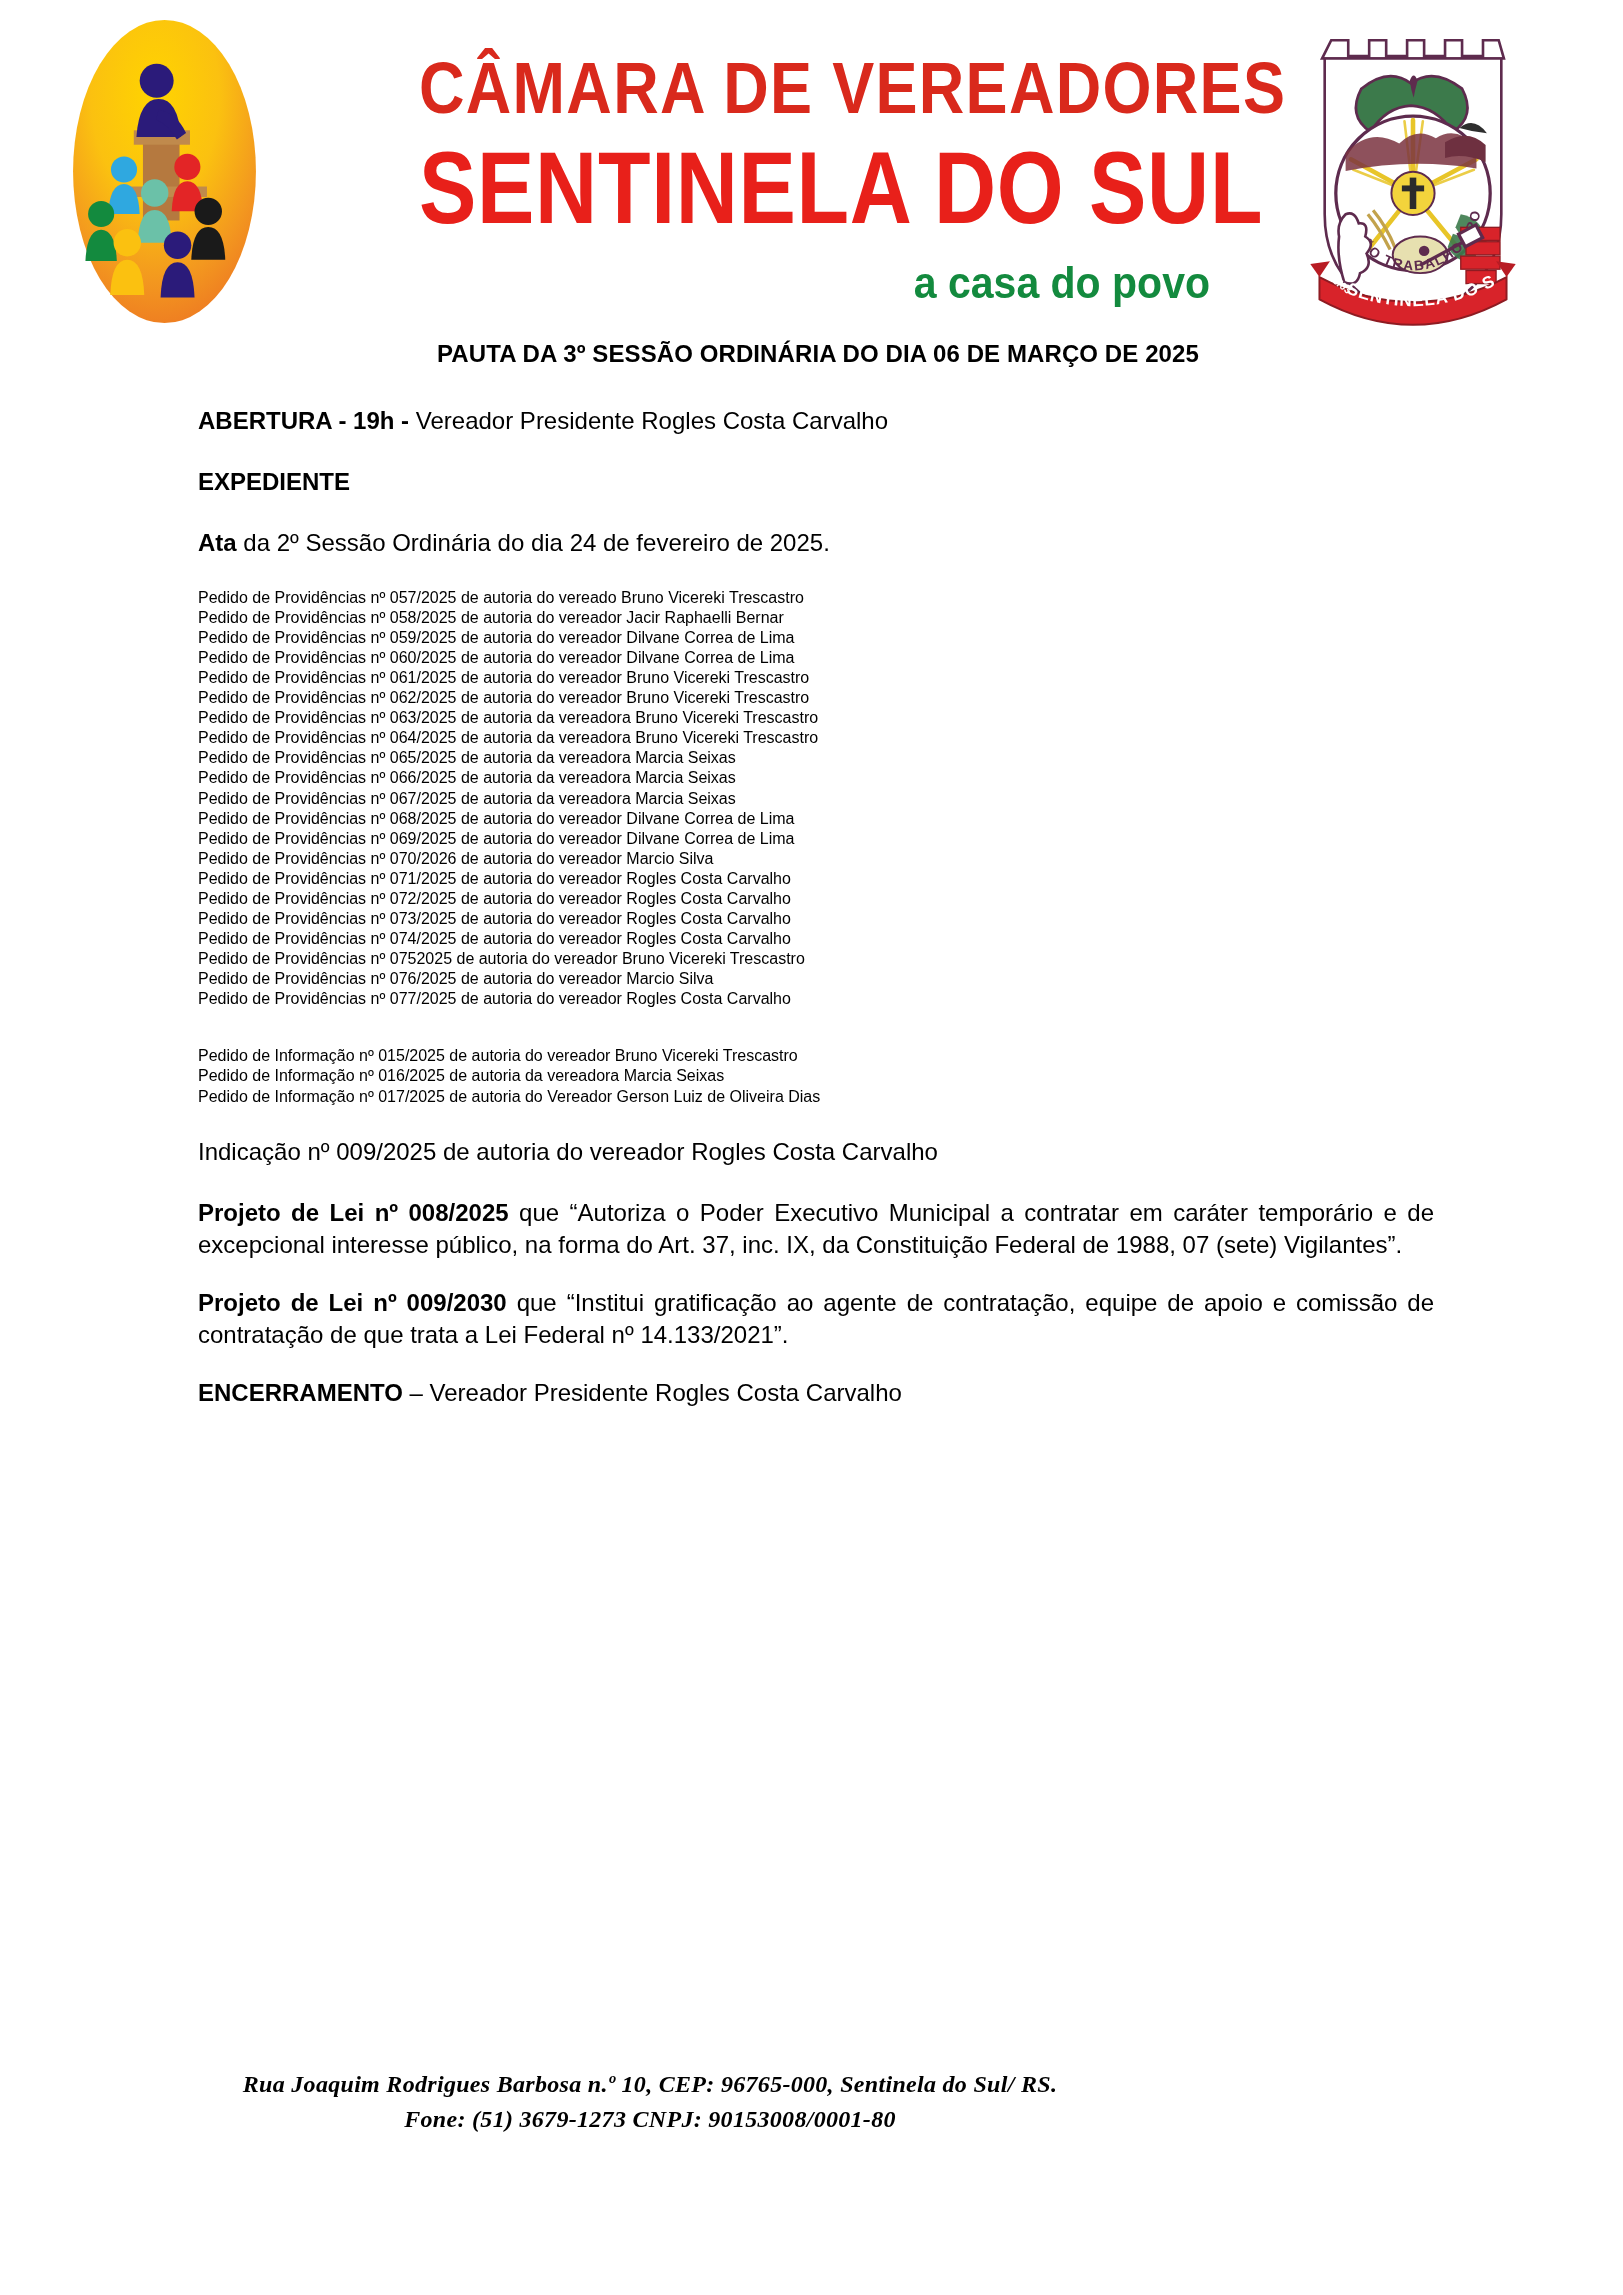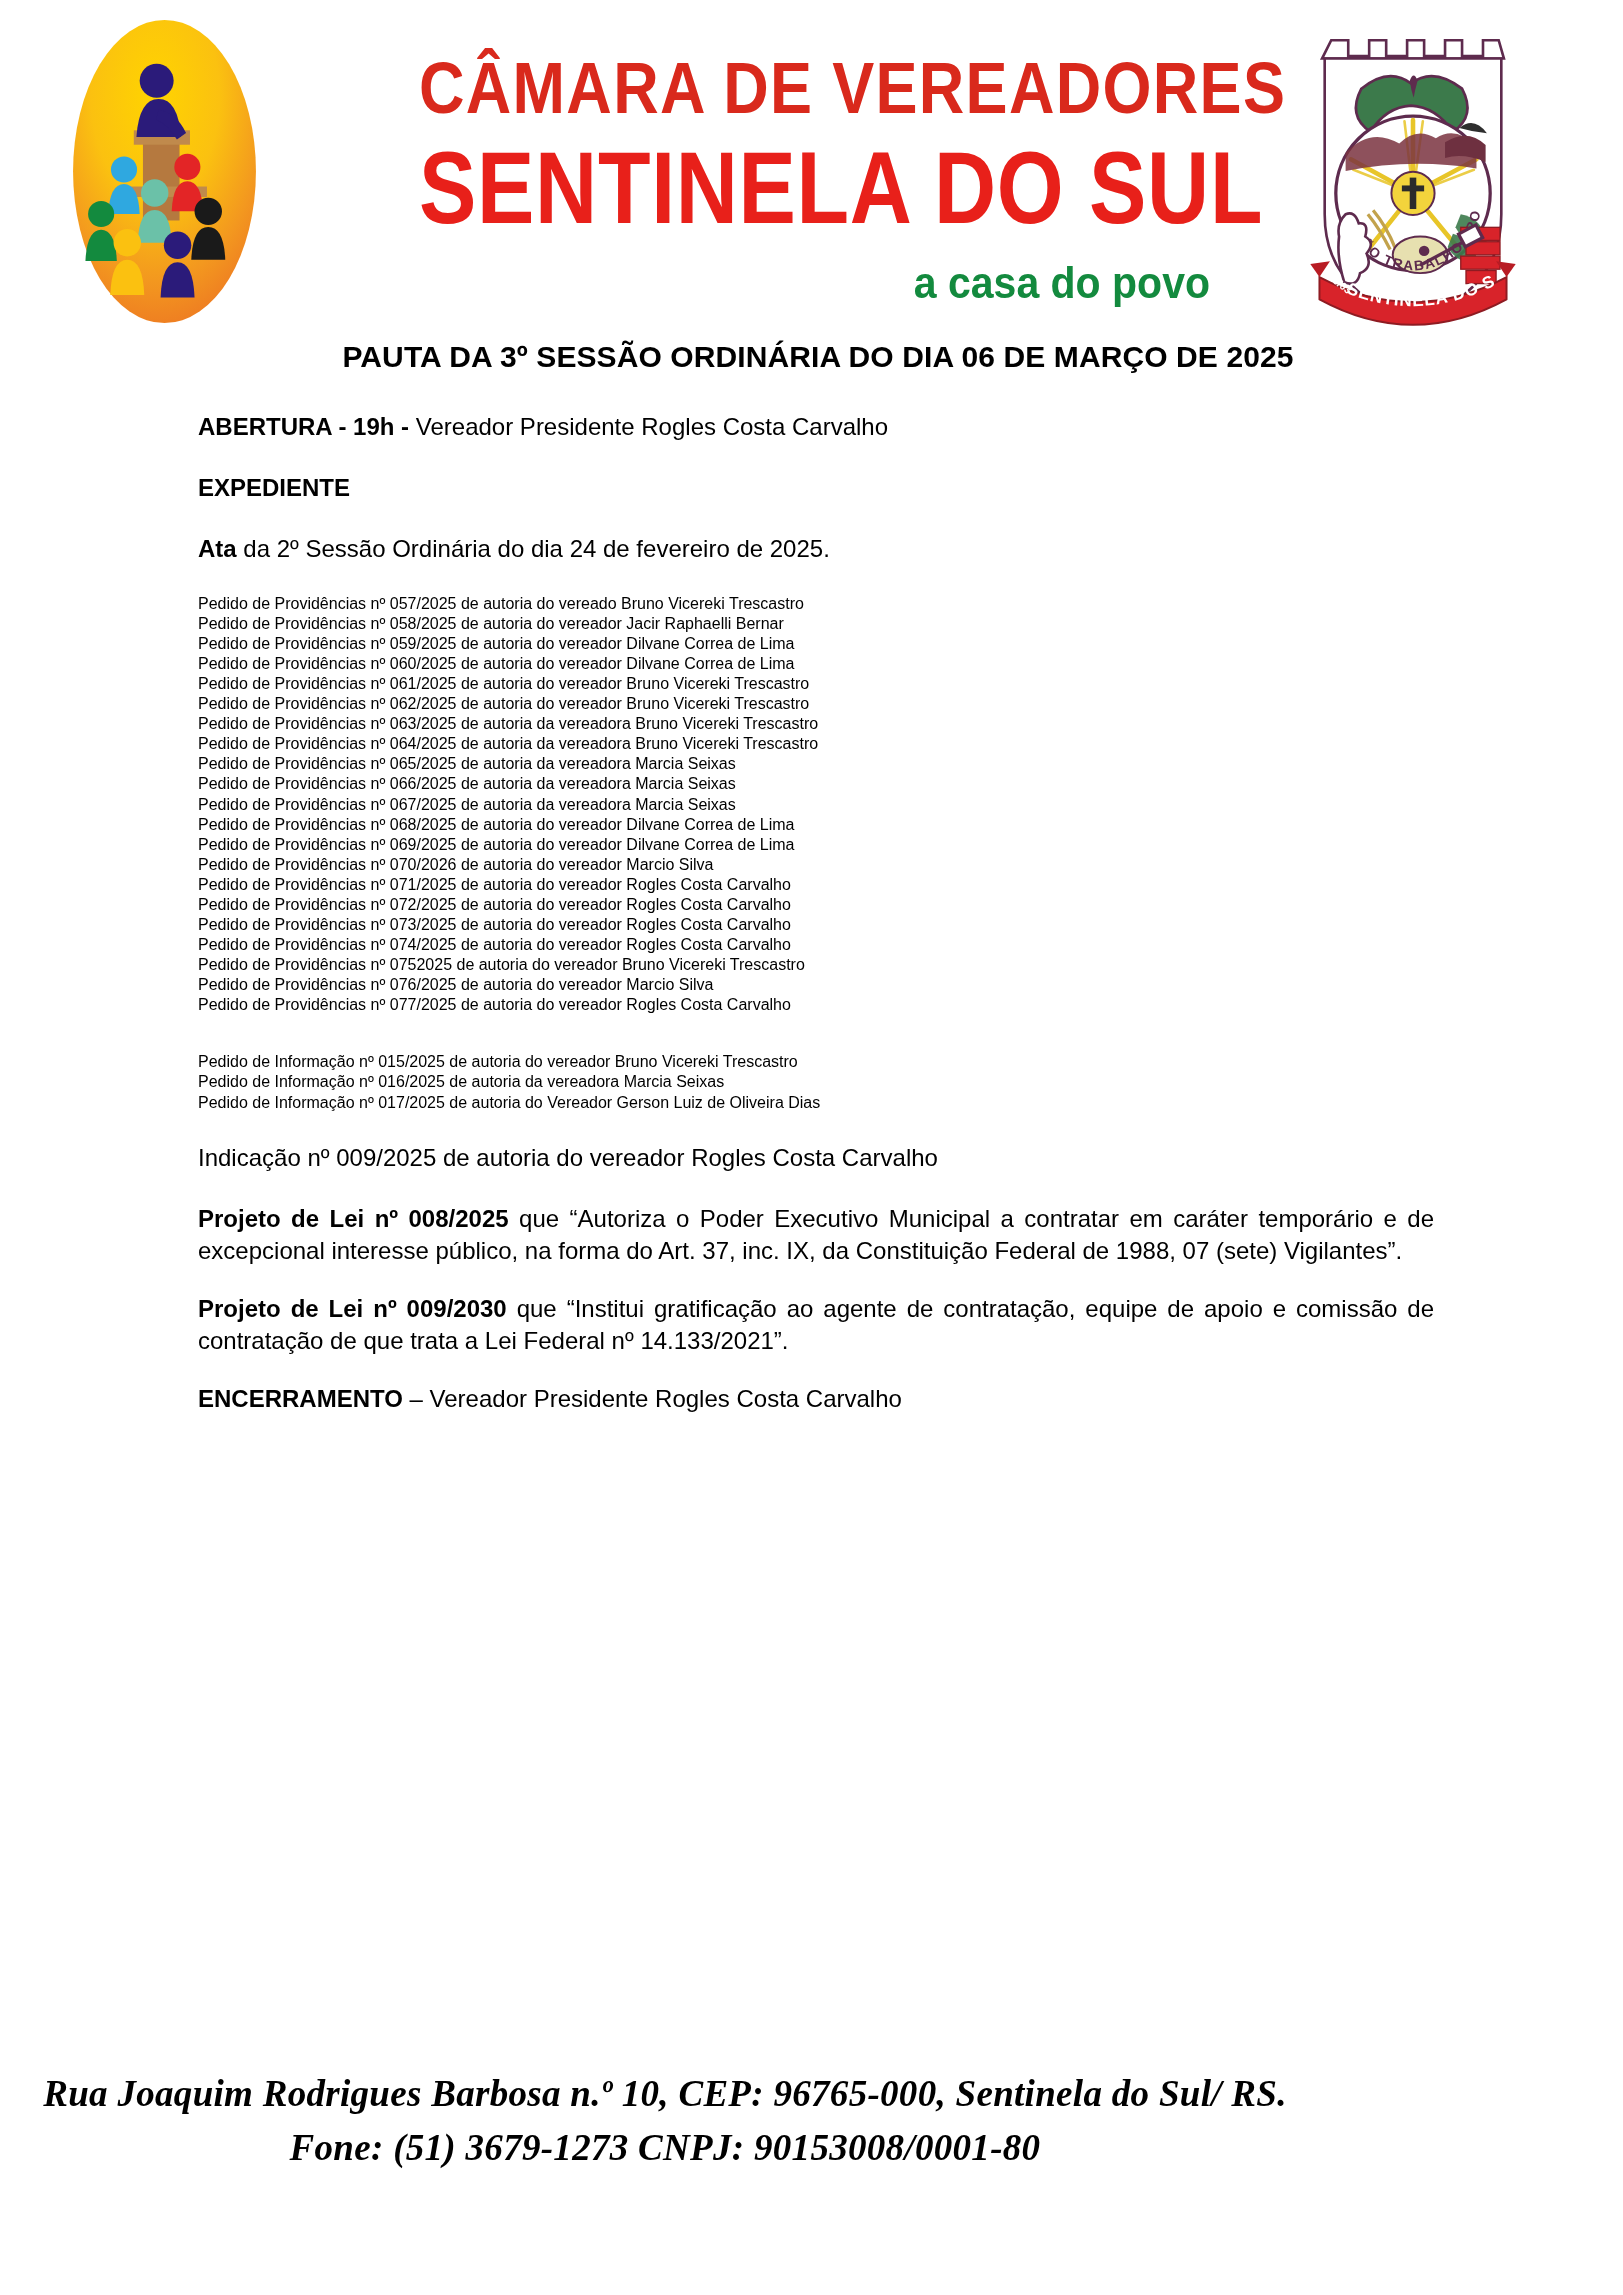--- a/index.html
+++ b/index.html
@@ -96,21 +96,21 @@
   }
   .doc-inner {
     margin: 0 auto;
     width: 1397px;
     padding-left: 85px;
     box-sizing: border-box;
   }
 
   .doc-title {
     text-align: center;
-    font-size: 30px;
+    font-size: 24px;
     font-weight: bold;
     letter-spacing: 0.1px;
     padding-right: 72px;
     margin-bottom: 37px;
   }
 
   p.blk {
     font-size: 24px;
     line-height: 1.33;
     margin: 0 0 29px 0;
@@ -132,28 +132,28 @@
     line-height: 1.335;
     margin: 0 0 26px 0;
     text-align: justify;
     width: 1236px;
   }
   p.just b { font-weight: bold; }
 
   
   .footer {
     position: absolute;
-    left: 15px;
+    left: 0;
     top: 2067px;
     width: 1300px;
     text-align: center;
     font-family: "Liberation Serif", serif;
     font-style: italic;
     font-weight: bold;
-    font-size: 37px;
+    font-size: 24px;
     line-height: 1.45;
     letter-spacing: 0.3px;
   }
   .footer .f2 { }
 </style>
 </head>
 <body>
 
 <div class="header">
 

